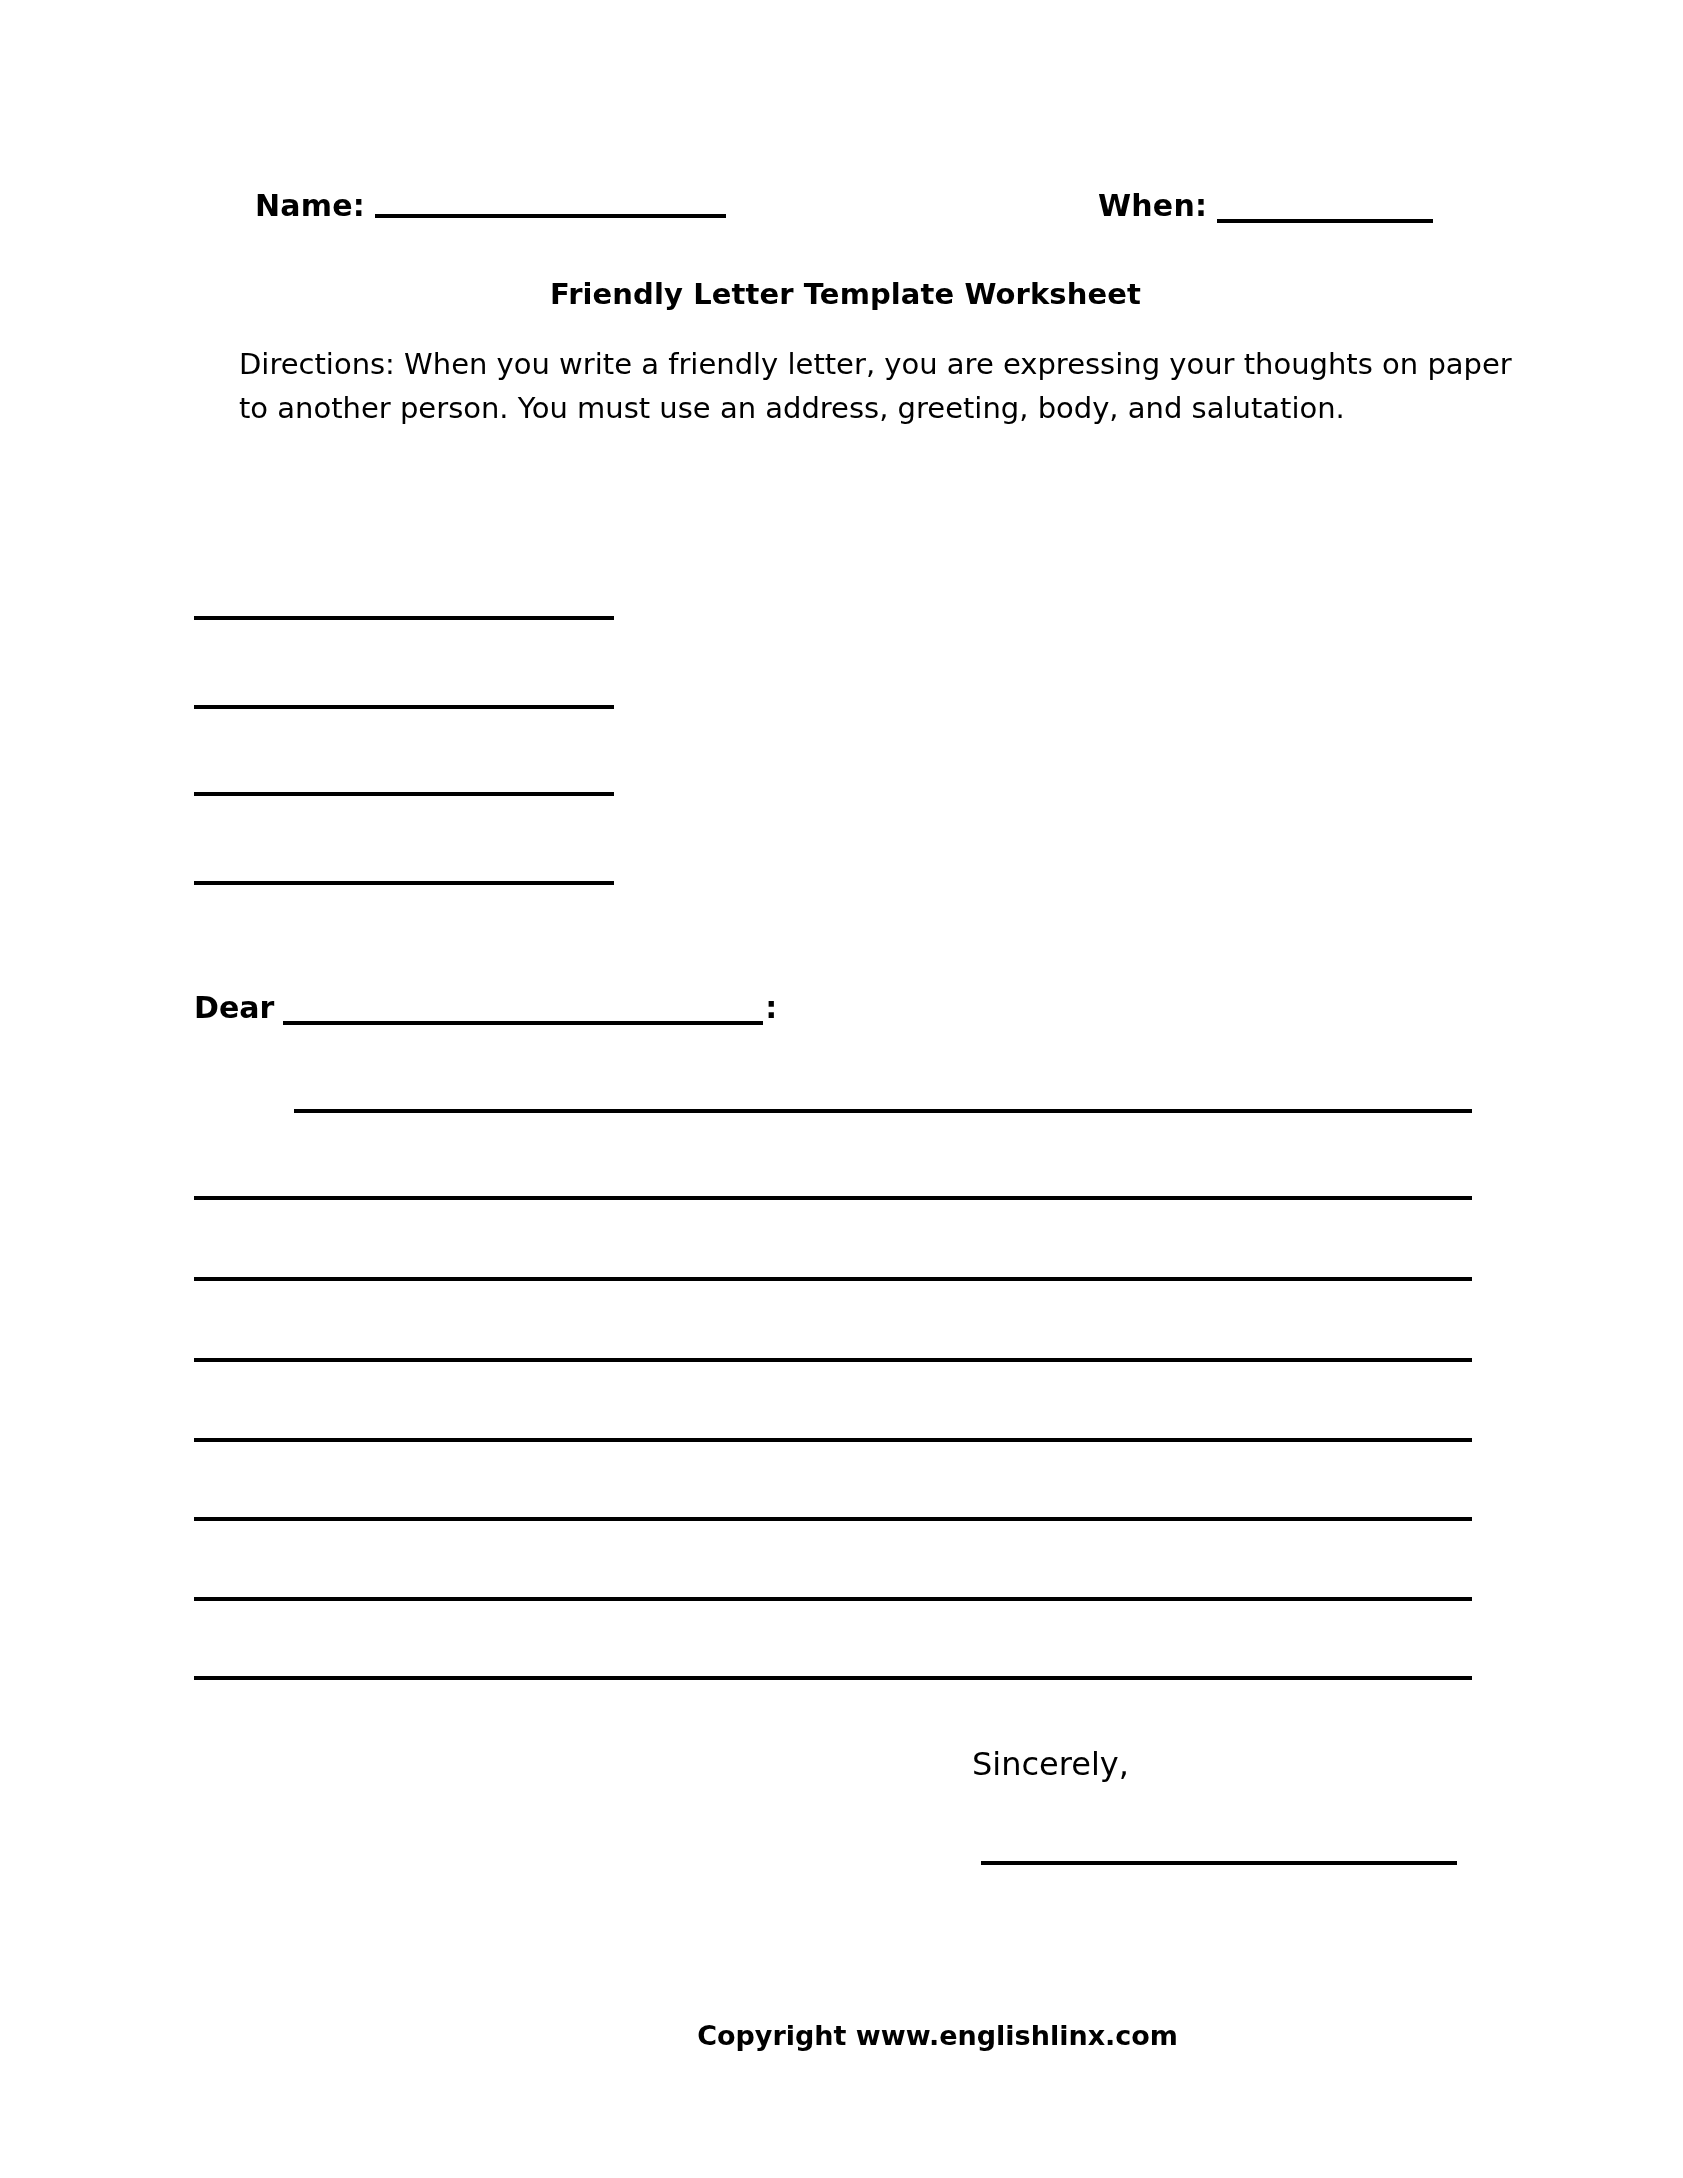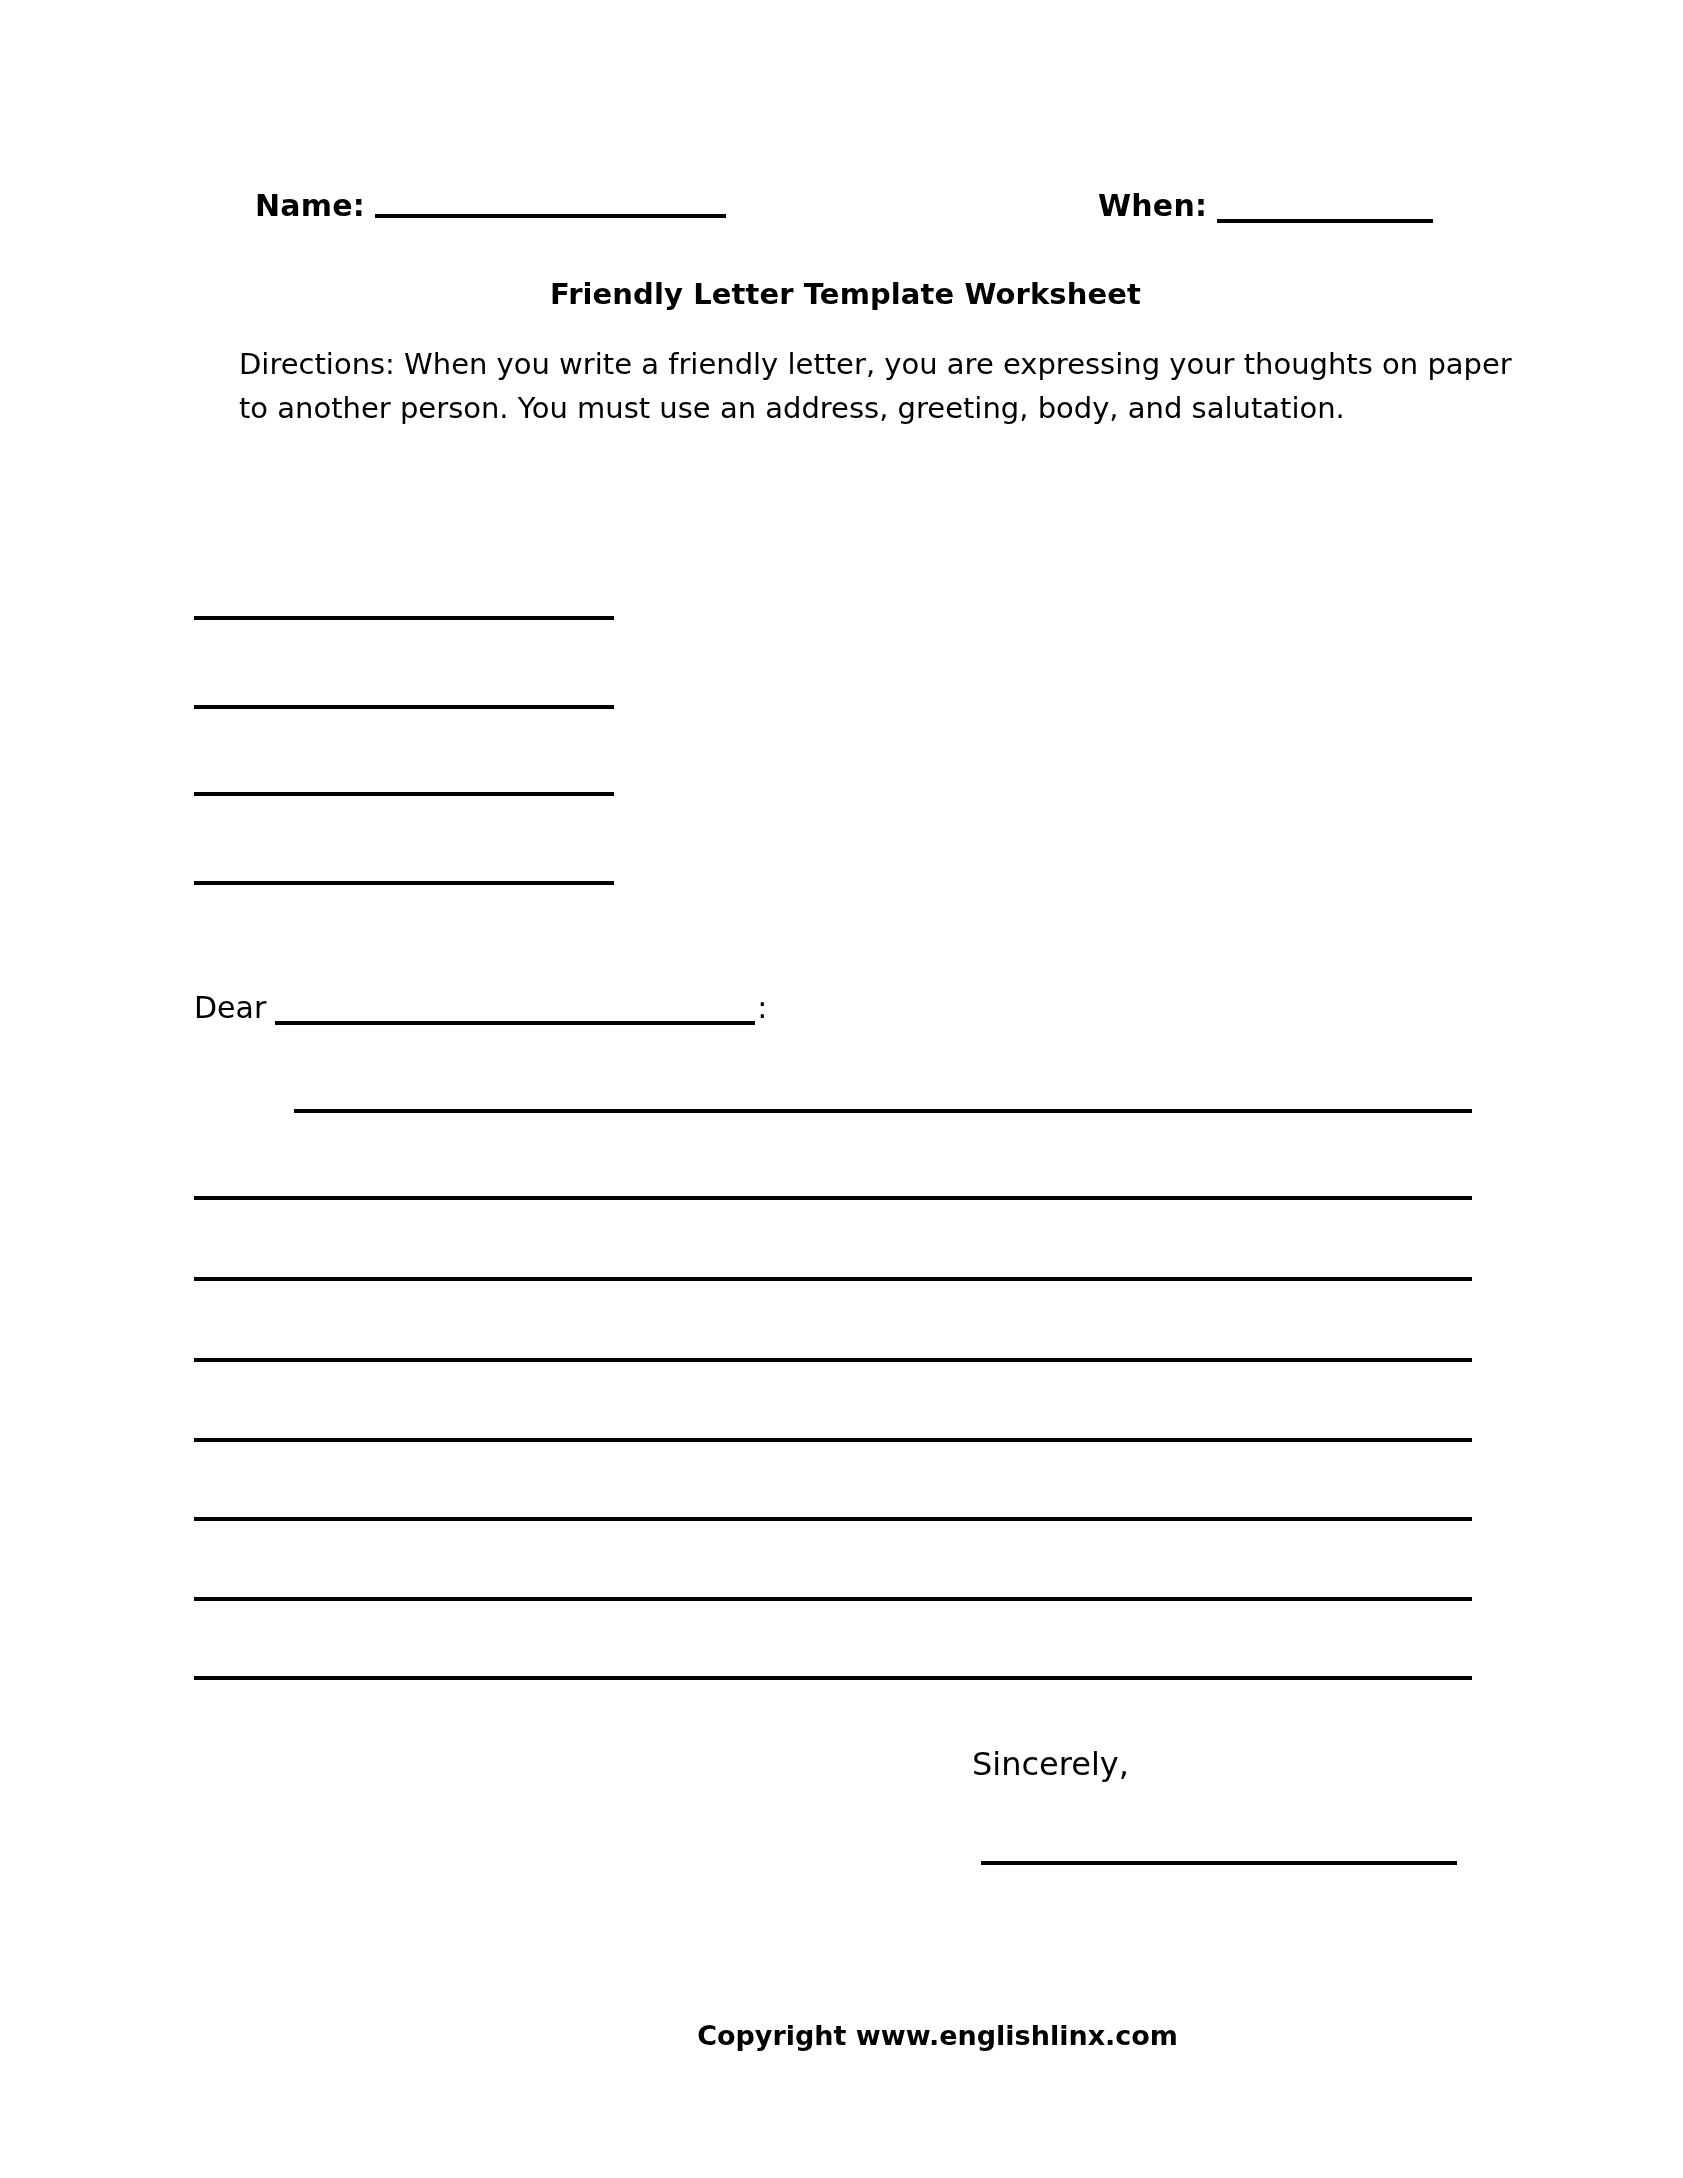--- a/index.html
+++ b/index.html
@@ -101,20 +101,21 @@
   .addr-4 { top: 881px; }
 
   
   .dear-row {
     position: absolute;
     left: 194px;
     top: 990px;
     display: flex;
     align-items: flex-end;
     font-size: 30px;
+    font-weight: bold;
   }
   .dear-rule {
     display: inline-block;
     width: 480px;
     height: 26px;
     border-bottom: 4px solid #000;
     margin-left: 9px;
     margin-right: 2px;
   }
   .dear-colon {

